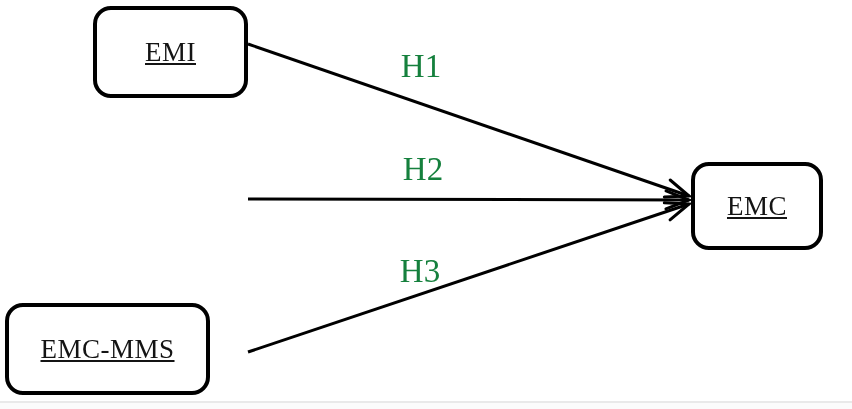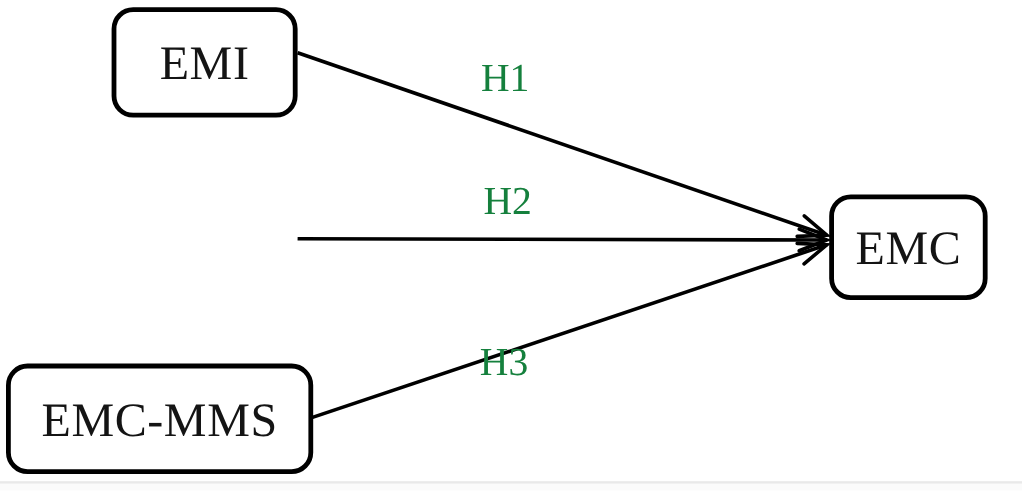--- a/index.html
+++ b/index.html
@@ -24,38 +24,39 @@
   }
   .node {
     position: absolute;
     box-sizing: border-box;
     border: 4px solid #000000;
     border-radius: 18px;
     background: #ffffff;
     display: flex;
     align-items: center;
     justify-content: center;
-    font-size: 40px;
+    font-size: 27px;
     color: #141414;
     letter-spacing: 0.5px;
+    text-decoration: underline;
   }
   .node-emi      { left: 93px;  top: 6px;   width: 155px; height: 92px; }
   .node-ems      { left: 93px;  top: 157px; width: 155px; height: 90px; }
-  .node-emc-mms  { left: 5px;   top: 303px; width: 256px; height: 92px; }
+  .node-emc-mms  { left: 5px;   top: 303px; width: 205px; height: 92px; }
   .node-emc      { left: 691px; top: 162px; width: 132px; height: 88px; }
   .edge-label {
     position: absolute;
     transform: translate(-50%, -50%);
     font-size: 33px;
     color: #15803d;
     white-space: nowrap;
   }
   .edge-label-h1 { left: 421px; top: 66px; }
   .edge-label-h2 { left: 423px; top: 169px; }
-  .edge-label-h3 { left: 420px; top: 271px; margin-top: 32px; }
+  .edge-label-h3 { left: 420px; top: 271px; }
   .bottom-strip {
     position: absolute;
     left: 0;
     right: 0;
     bottom: 0;
     height: 6px;
     background: #fbfbfb;
     border-top: 2px solid #e9e9e9;
   }
 </style>

